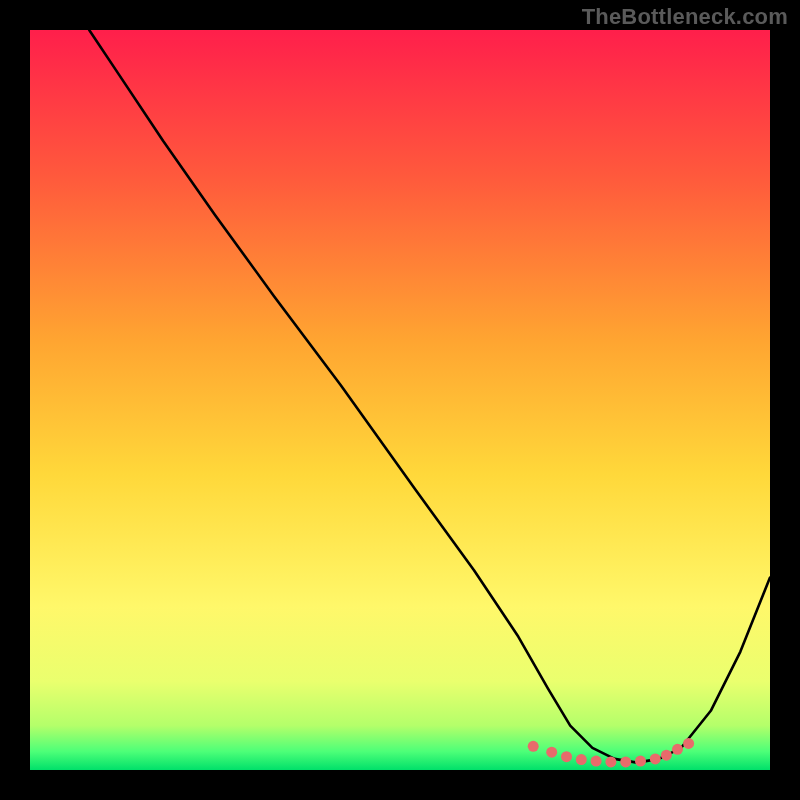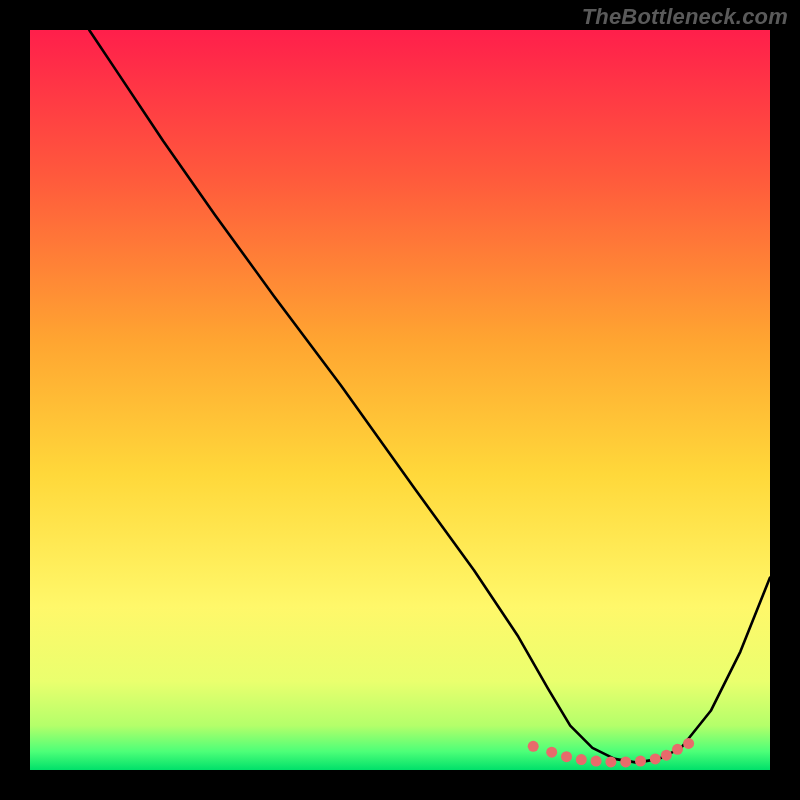--- a/index.html
+++ b/index.html
@@ -9,21 +9,20 @@
     height: 800px;
     background: #000;
     font-family: Arial, Helvetica, sans-serif;
     overflow: hidden;
   }
   .frame {
     position: relative;
     width: 800px;
     height: 800px;
     background: #000;
-    font-style: italic;
   }
   .watermark {
     position: absolute;
     top: 4px;
     right: 12px;
     color: #5a5a5a;
     font-size: 22px;
     font-weight: 600;
     letter-spacing: 0.2px;
     user-select: none;

